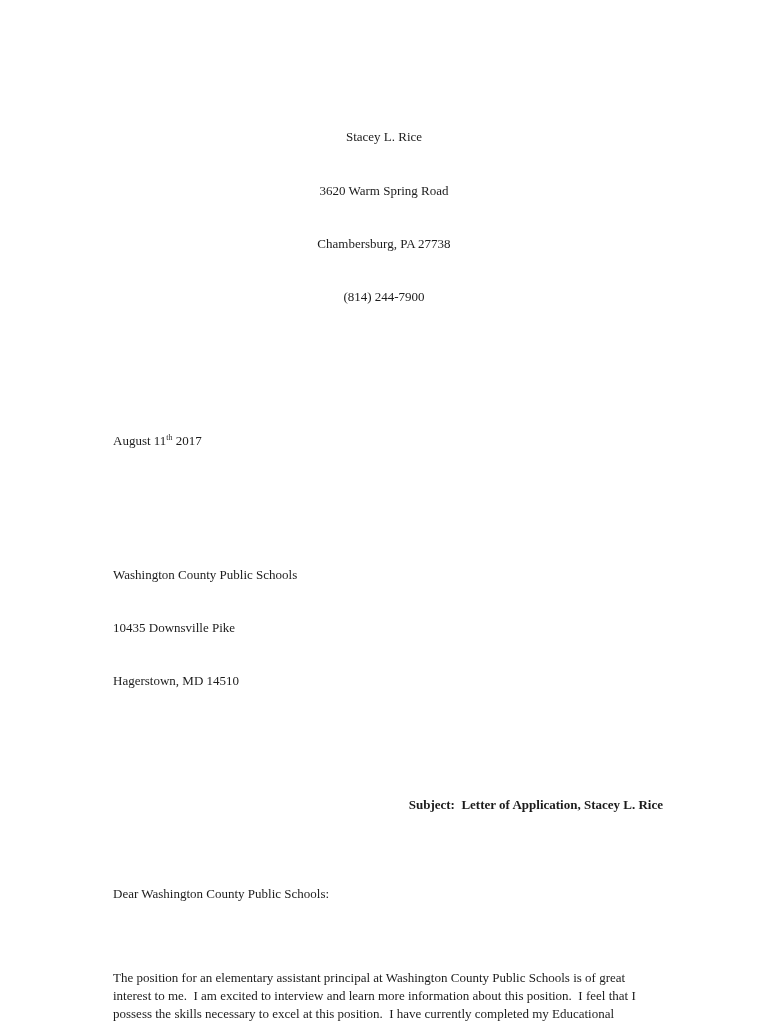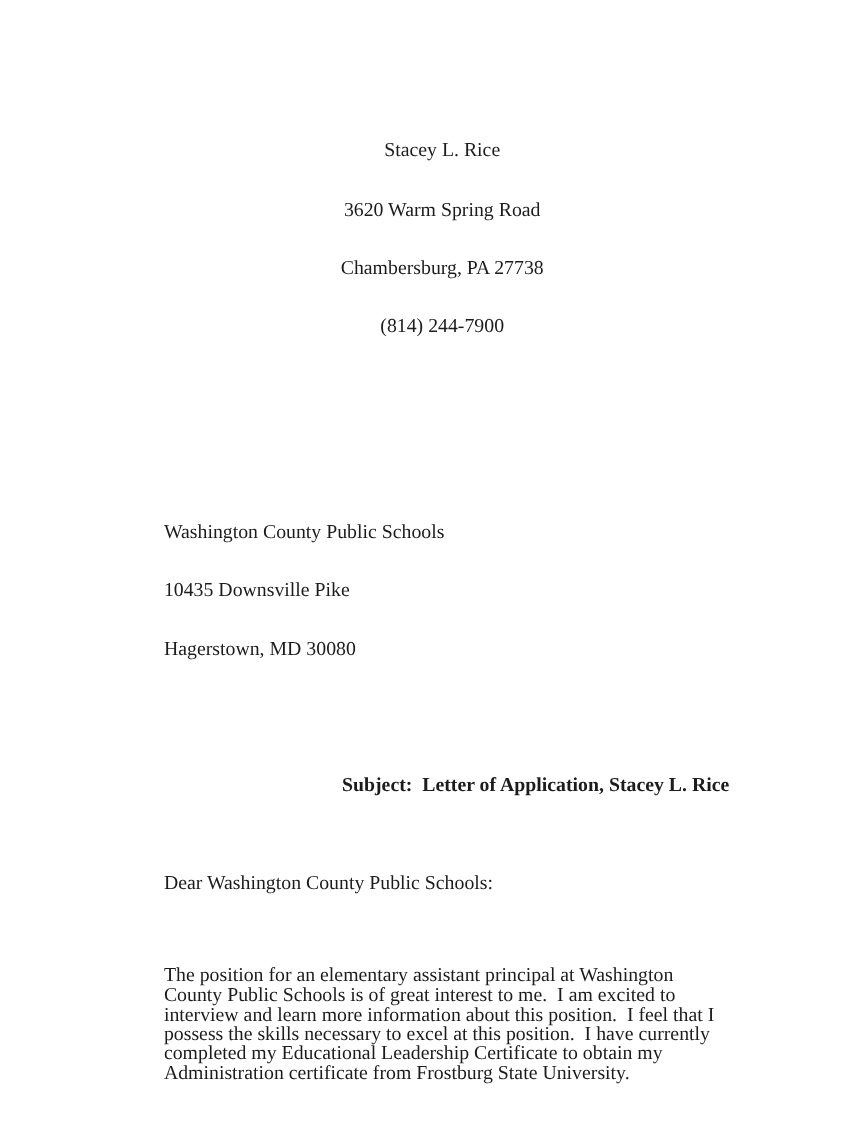--- a/index.html
+++ b/index.html
@@ -2,25 +2,24 @@
 <html><head>
 <meta charset="utf-8">
 <style>
   html, body { margin: 0; padding: 0; background: #ffffff; }
   .page {
     position: relative;
     width: 768px;
     height: 1024px;
     background: #ffffff;
     font-family: "Liberation Serif", "DejaVu Serif", serif;
-    font-size: 18px;
+    font-size: 13px;
     color: #1c1c1c;
     overflow: hidden;
     box-sizing: border-box;
-    padding-left: 36px;
   }
   .header {
     padding-top: 93px;
     text-align: center;
     line-height: 17.7px;
     white-space: pre-wrap;
   }
   .content {
     margin: 0 105px 0 113px;
     line-height: 17.7px;
@@ -45,25 +44,26 @@
 
   <div class="header">
     <div>Stacey L. Rice</div>
     <div>3620 Warm Spring Road</div>
     <div>Chambersburg, PA 27738</div>
     <div>(814) 244-7900</div>
   </div>
 
   <div class="content">
 
+    <div class="date-line"><span>August 11</span><sup>th</sup><span> 2017</span></div>
 
     <div class="recipient">
       <div>Washington County Public Schools</div>
       <div>10435 Downsville Pike</div>
-      <div>Hagerstown, MD 30080</div>
+      <div>Hagerstown, MD 14510</div>
     </div>
 
     <div class="subject">Subject:  Letter of Application, Stacey L. Rice</div>
 
     <div class="salutation">Dear Washington County Public Schools:</div>
 
     <div><p class="para"><span>The position for an elementary assistant principal at Washington County Public Schools is of great interest to me.  I am excited to interview and learn more information about this position.  I feel that I possess the skills necessary to excel at this position.  I have currently completed my Educational Leadership Certificate to obtain my Administration certificate from Frostburg State University.</span></p></div>
 
     
 

